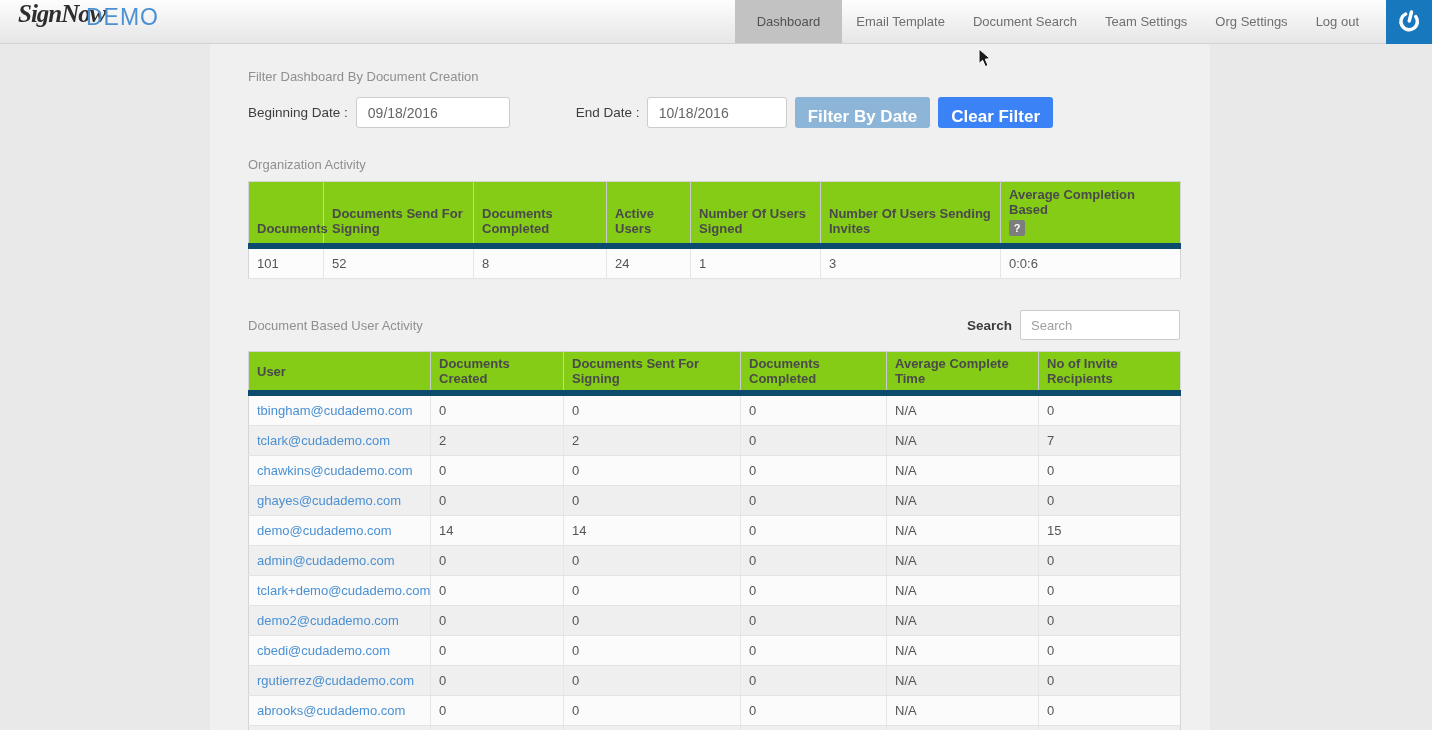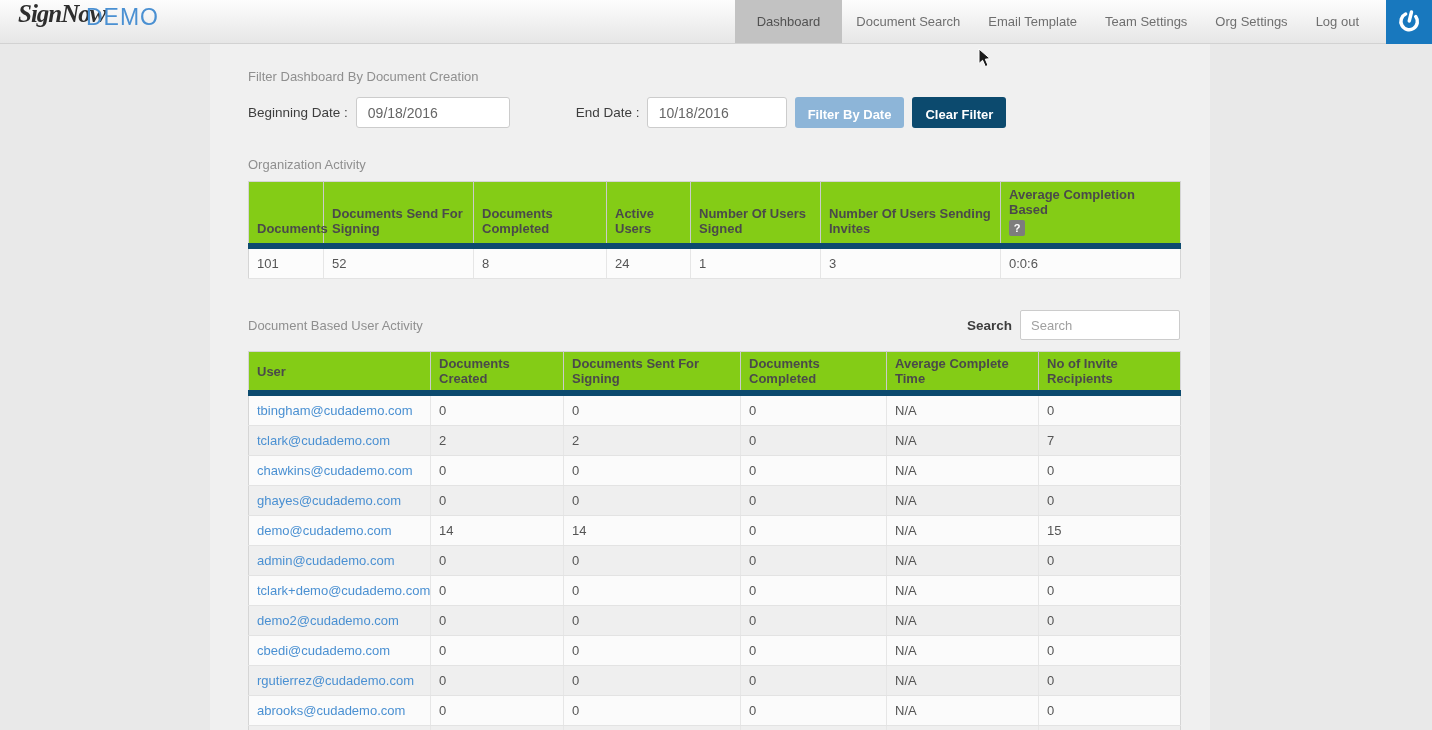--- a/index.html
+++ b/index.html
@@ -58,25 +58,25 @@
   .date-input {
     height:31px; border:1px solid #ccc; border-radius:3px; background:#fff;
     font-family:"Liberation Sans", sans-serif; font-size:14px; color:#666;
     padding:0 11px; outline:none;
   }
   .input-begin { width:154px; margin-left:8px; }
   .lbl-end { margin-left:66px; }
   .input-end { width:140px; margin-left:7px; }
   .btn {
     height:31px; border:none; border-radius:3px; color:#fff;
-    font-family:"Liberation Sans", sans-serif; font-size:13px; font-weight:bold;
+    font-family:"Liberation Sans", sans-serif; font-size:17px; font-weight:bold;
     padding:10px 13px; cursor:pointer; white-space:nowrap;
   }
   .btn-filter { background:#8db5d8; margin-left:8px; }
-  .btn-clear { background:#0c4a6e; margin-left:8px; }
+  .btn-clear { background:#3b82f6; margin-left:8px; }
 
   
   table {
     border-collapse:collapse; table-layout:fixed; width:932px;
     background:#fbfbfb; border:1px solid #d5d5d5;
   }
   th {
     background:#84cc16; color:#4a4a4a; font-size:13px; font-weight:bold;
     text-align:left; padding:5px 8px 7px 8px;
     border-right:1px solid #cbcbcb; border-bottom:6px solid #0c4a6e;
@@ -123,22 +123,22 @@
 </head>
 <body>
 
 <div class="topbar">
   <div class="logo">
     <span class="logo-script">SignNow</span>
     <span class="logo-demo">DEMO</span>
   </div>
   <div class="nav" id="nav-list">
       <div class="nav-item active">Dashboard</div>
+      <div class="nav-item">Email Template</div>
       <div class="nav-item">Document Search</div>
-      <div class="nav-item">Email Template</div>
       <div class="nav-item">Team Settings</div>
       <div class="nav-item">Org Settings</div>
       <div class="nav-item">Log out</div>
     </div>
   <div class="power-btn">
     <span>
       <svg viewBox="0 0 24 24" style="width:26px;height:26px;display:block;transform:rotate(14deg);">
         <path d="M12 2.5 V11" stroke="#ffffff" stroke-width="3.2" stroke-linecap="round" fill="none"></path>
         <path d="M7.2 5.6 a7.6 7.6 0 1 0 9.6 0" stroke="#ffffff" stroke-width="3.2" fill="none" stroke-linecap="round"></path>
       </svg>

